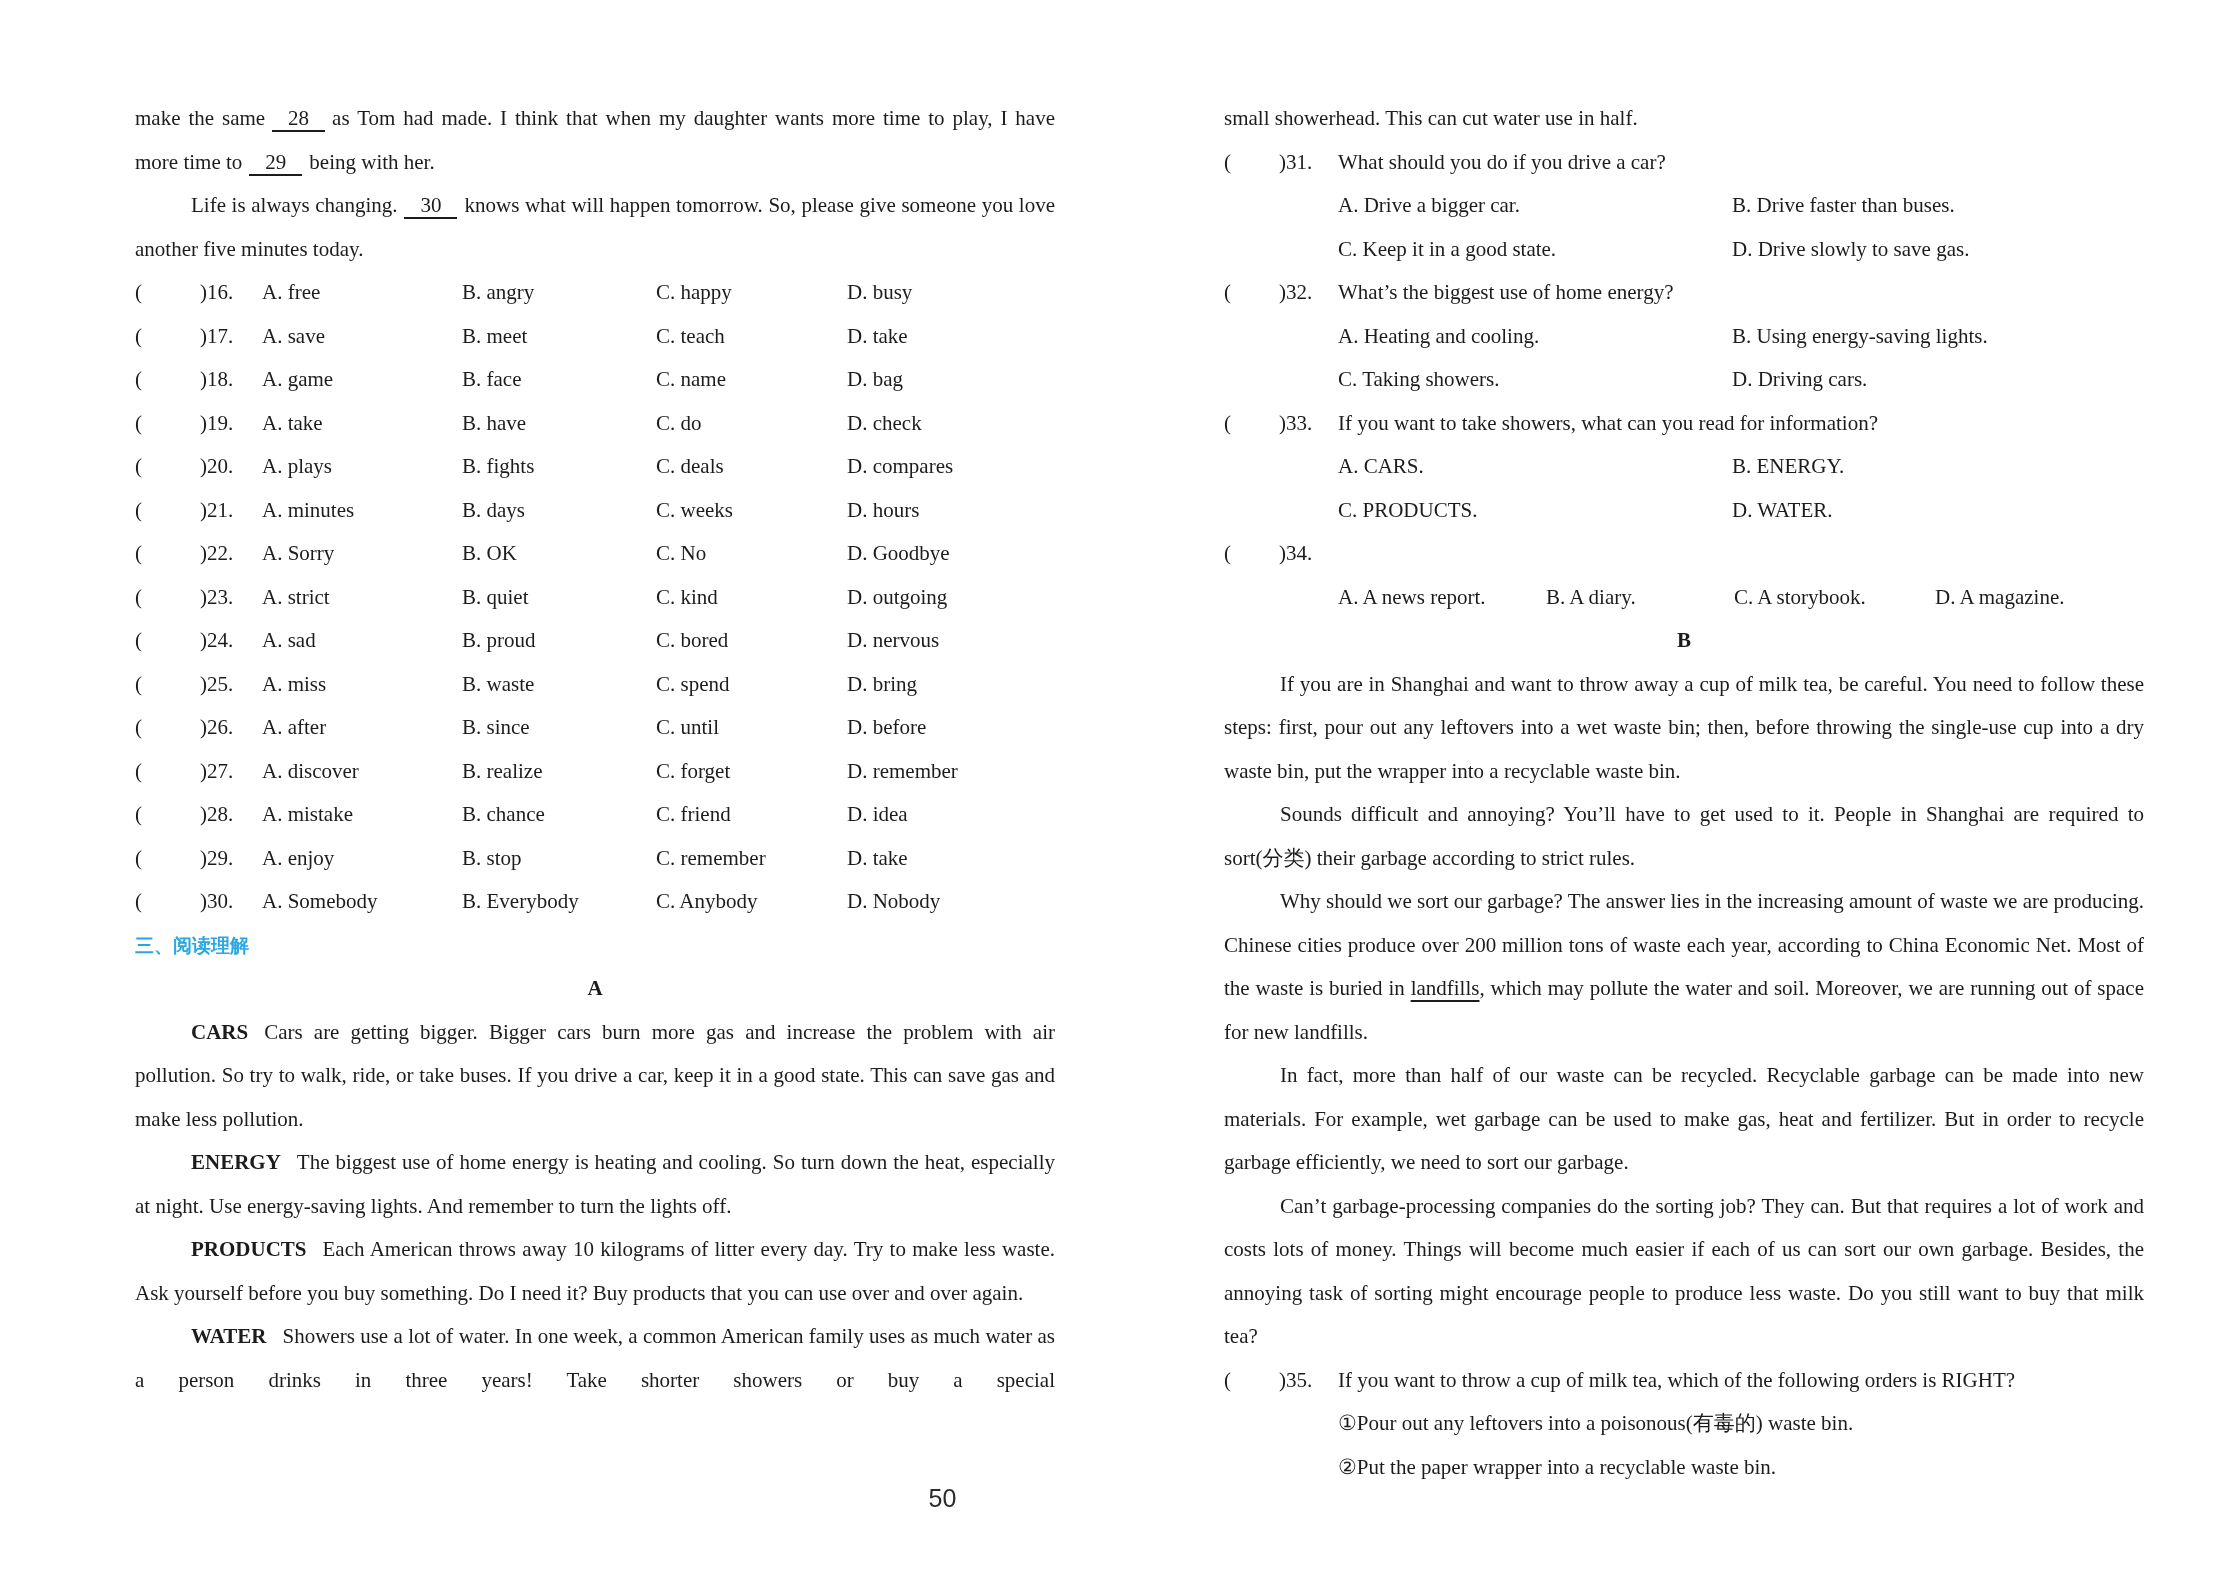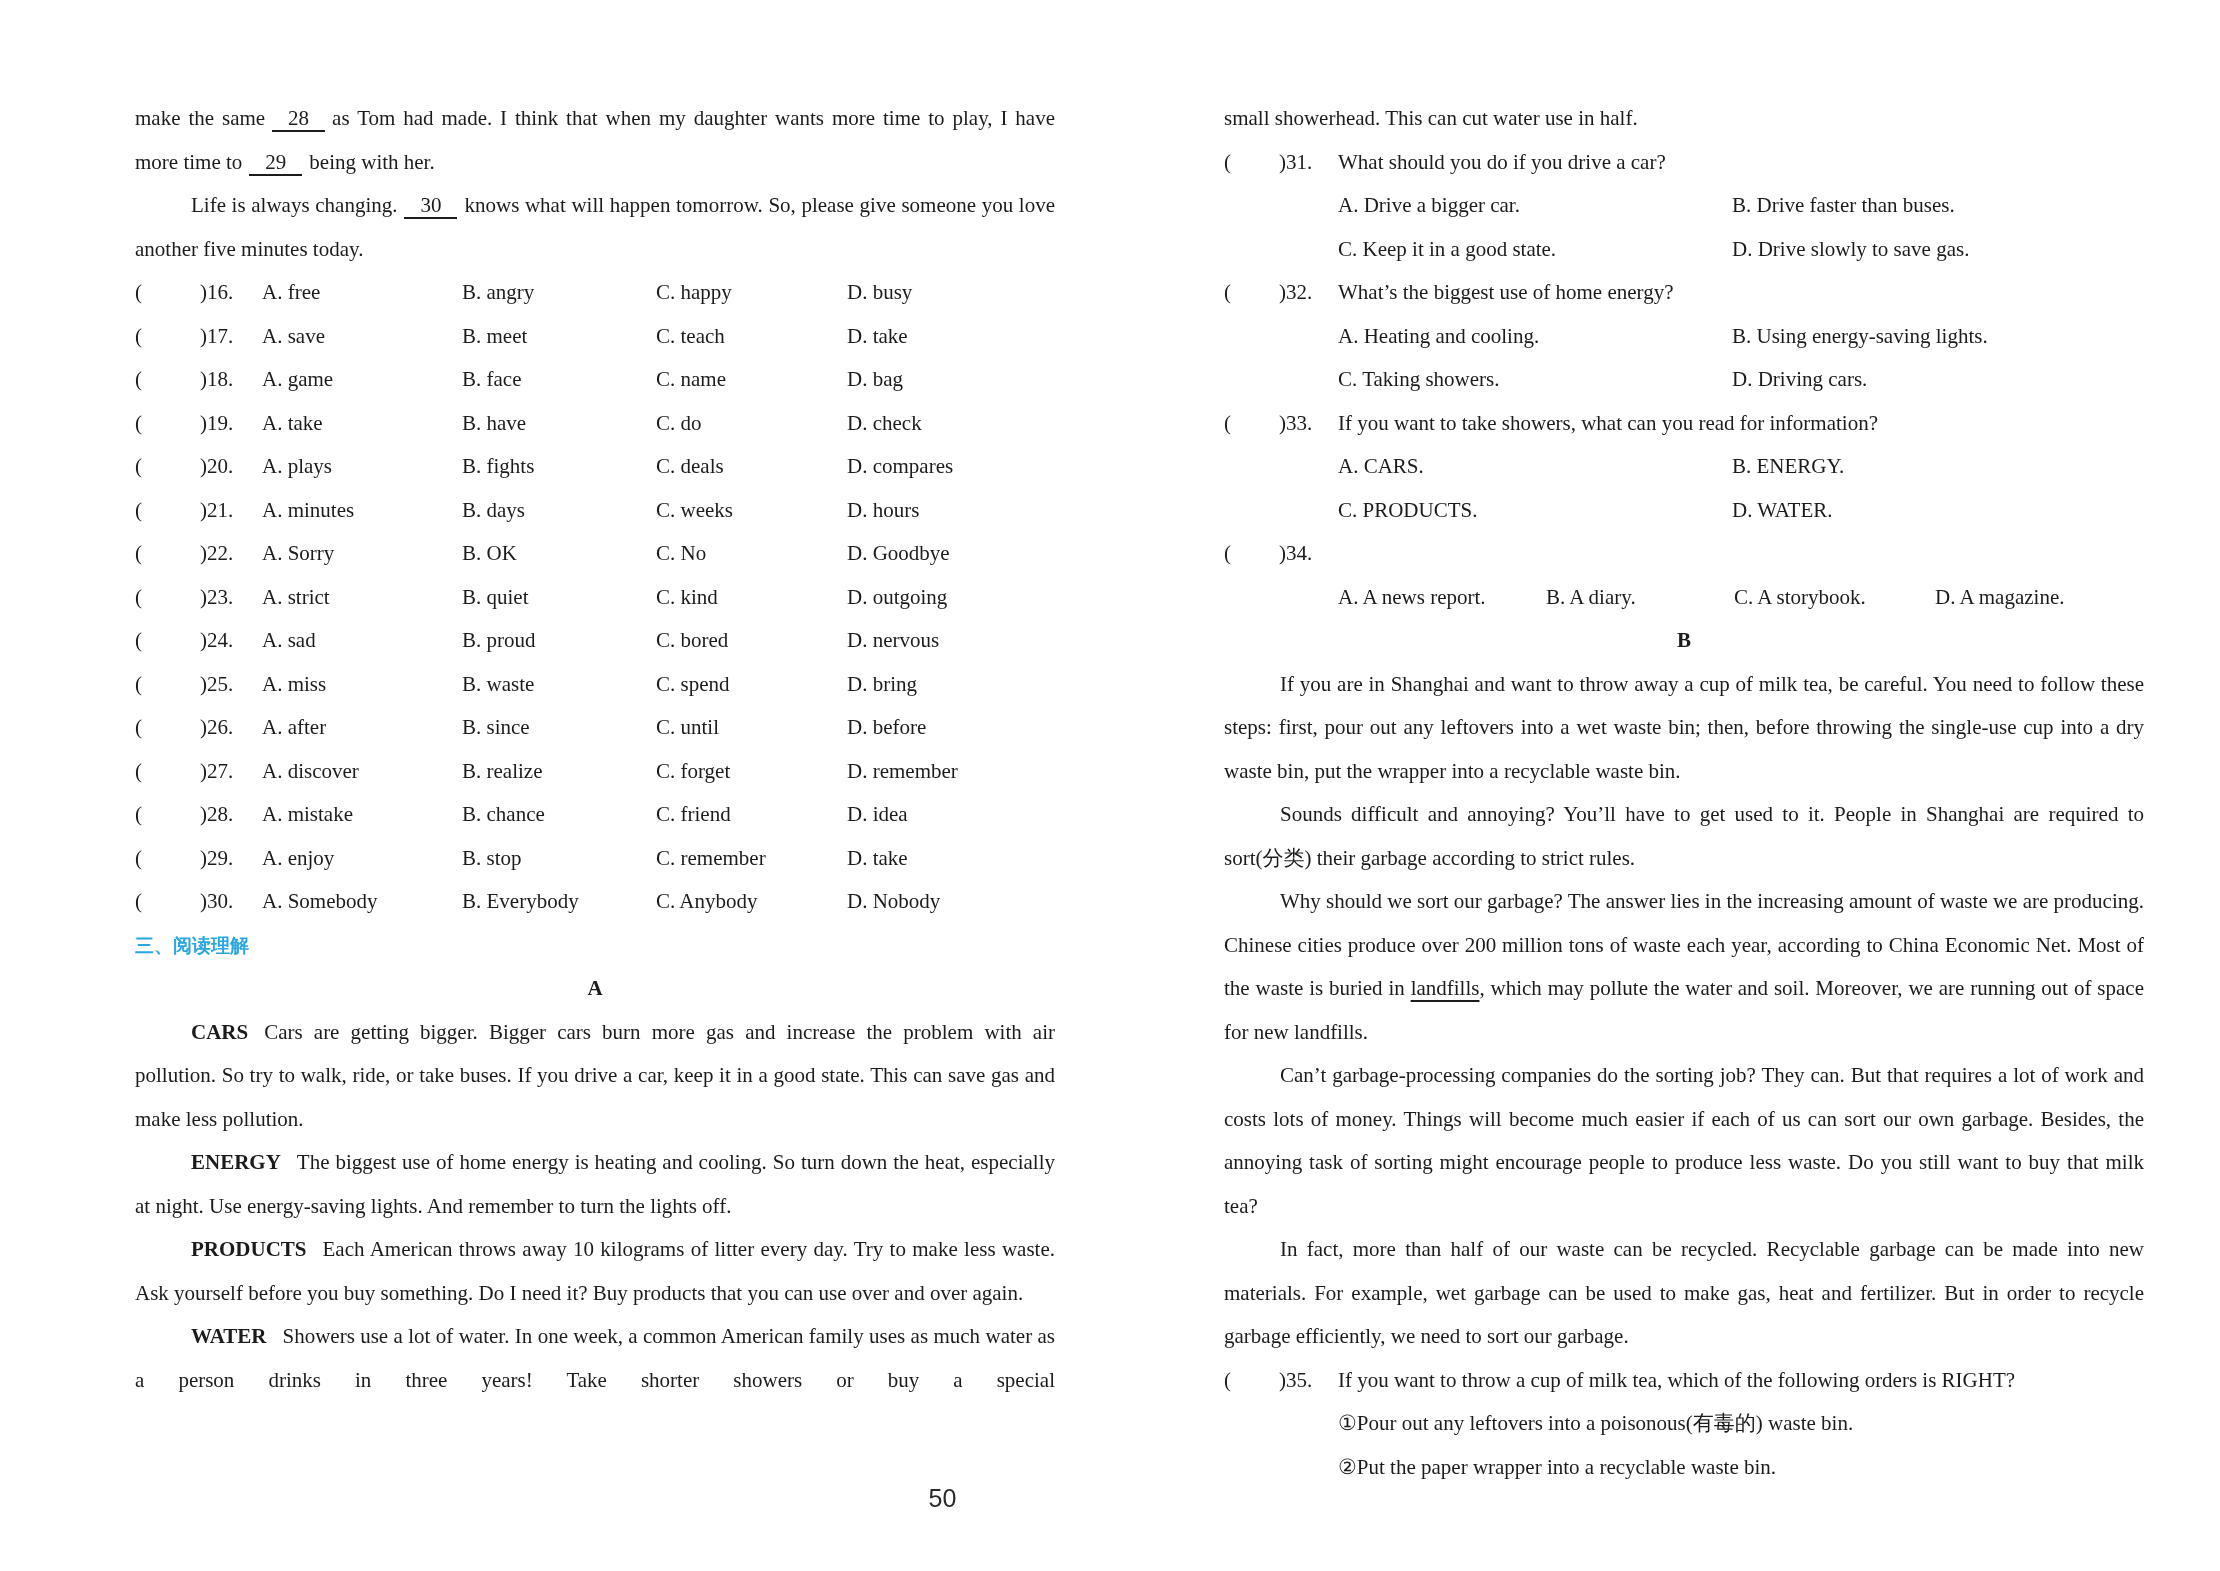--- a/index.html
+++ b/index.html
@@ -263,23 +263,23 @@
     </div>
 
     <p class="para center bold">B</p>
 
     <p class="para indent"><span>If you are in Shanghai and want to throw away a cup of milk tea, be careful. You need to follow these steps: first, pour out any leftovers into a wet waste bin; then, before throwing the single-use cup into a dry waste bin, put the wrapper into a recyclable waste bin.</span></p>
 
     <p class="para indent"><span>Sounds difficult and annoying? You’ll have to get used to it. People in Shanghai are required to sort(分类) their garbage according to strict rules.</span></p>
 
     <p class="para indent"><span>Why should we sort our garbage? The answer lies in the increasing amount of waste we are producing. Chinese cities produce over 200 million tons of waste each year, according to China Economic Net. Most of the waste is buried in </span><span class="u-word">landfills</span><span>, which may pollute the water and soil. Moreover, we are running out of space for new landfills.</span></p>
 
+    <p class="para indent"><span>In fact, more than half of our waste can be recycled. Recyclable garbage can be made into new materials. For example, wet garbage can be used to make gas, heat and fertilizer. But in order to recycle garbage efficiently, we need to sort our garbage.</span></p>
+
     <p class="para indent"><span>Can’t garbage-processing companies do the sorting job? They can. But that requires a lot of work and costs lots of money. Things will become much easier if each of us can sort our own garbage. Besides, the annoying task of sorting might encourage people to produce less waste. Do you still want to buy that milk tea?</span></p>
-
-    <p class="para indent"><span>In fact, more than half of our waste can be recycled. Recyclable garbage can be made into new materials. For example, wet garbage can be used to make gas, heat and fertilizer. But in order to recycle garbage efficiently, we need to sort our garbage.</span></p>
 
     <div class="q-row">
       <span>(</span>
       <span>)35.</span>
       <span>If you want to throw a cup of milk tea, which of the following orders is RIGHT?</span>
     </div>
     <div class="subitem">①Pour out any leftovers into a poisonous(有毒的) waste bin.</div>
     <div class="subitem">②Put the paper wrapper into a recyclable waste bin.</div>
 
   </div>

